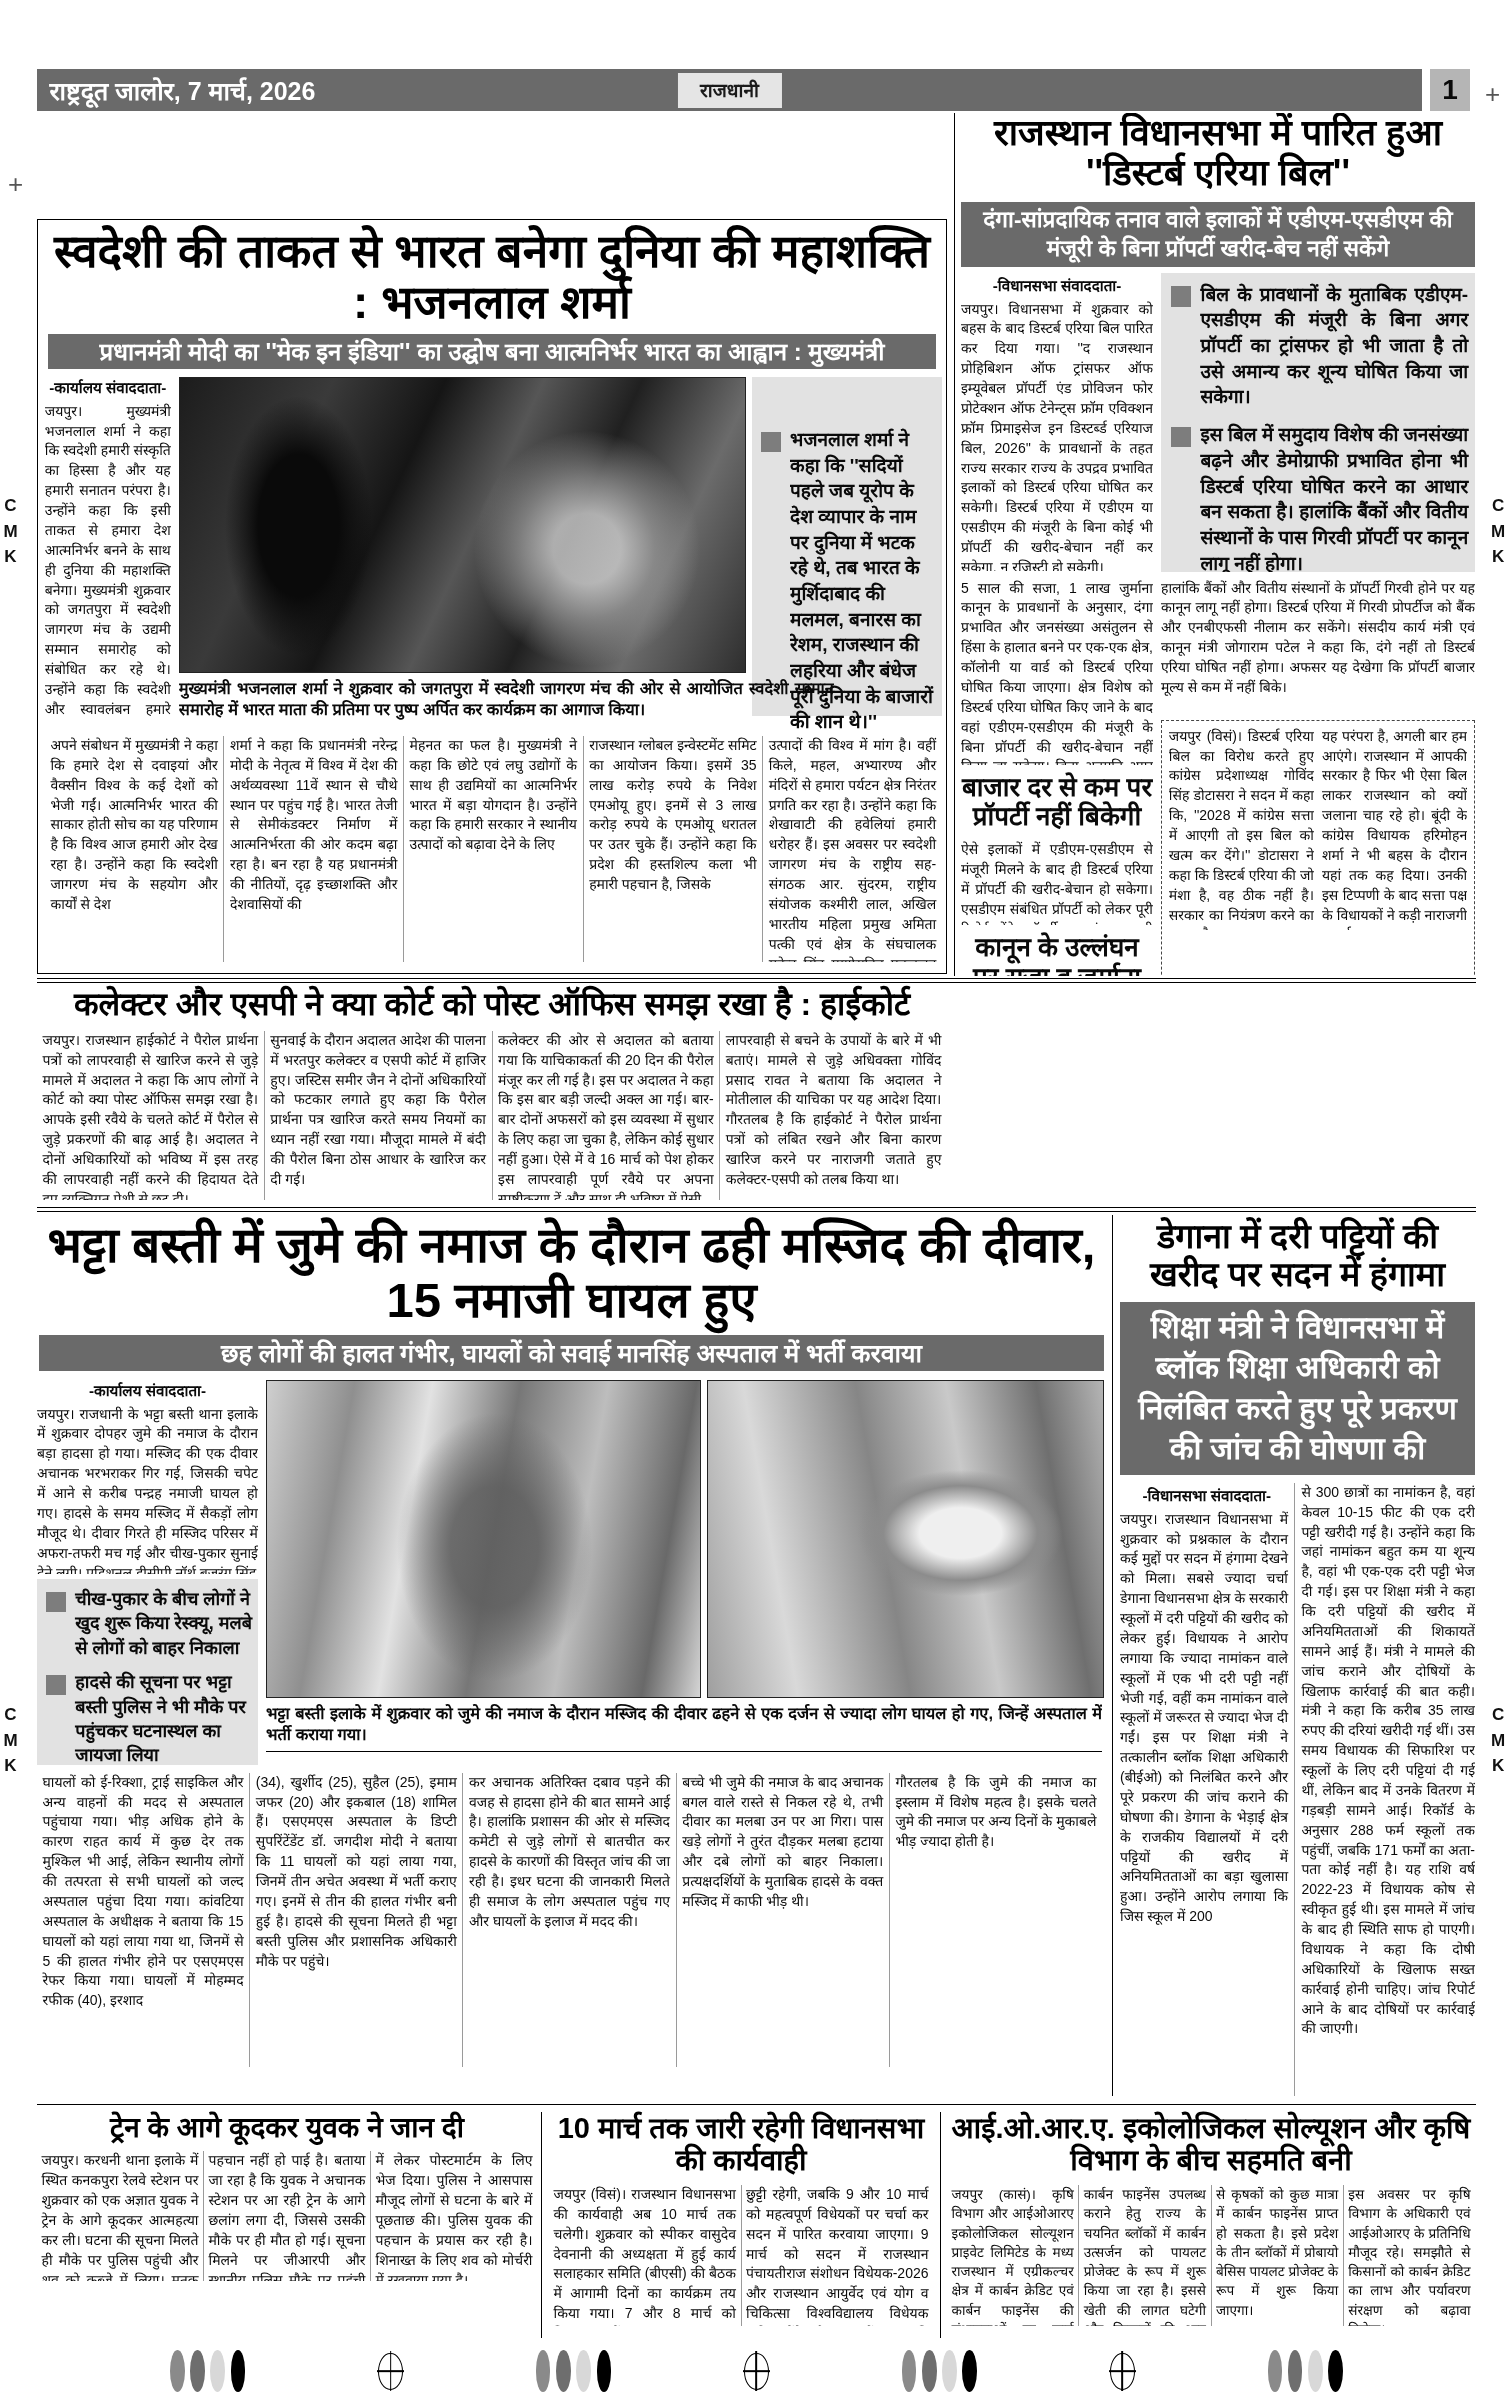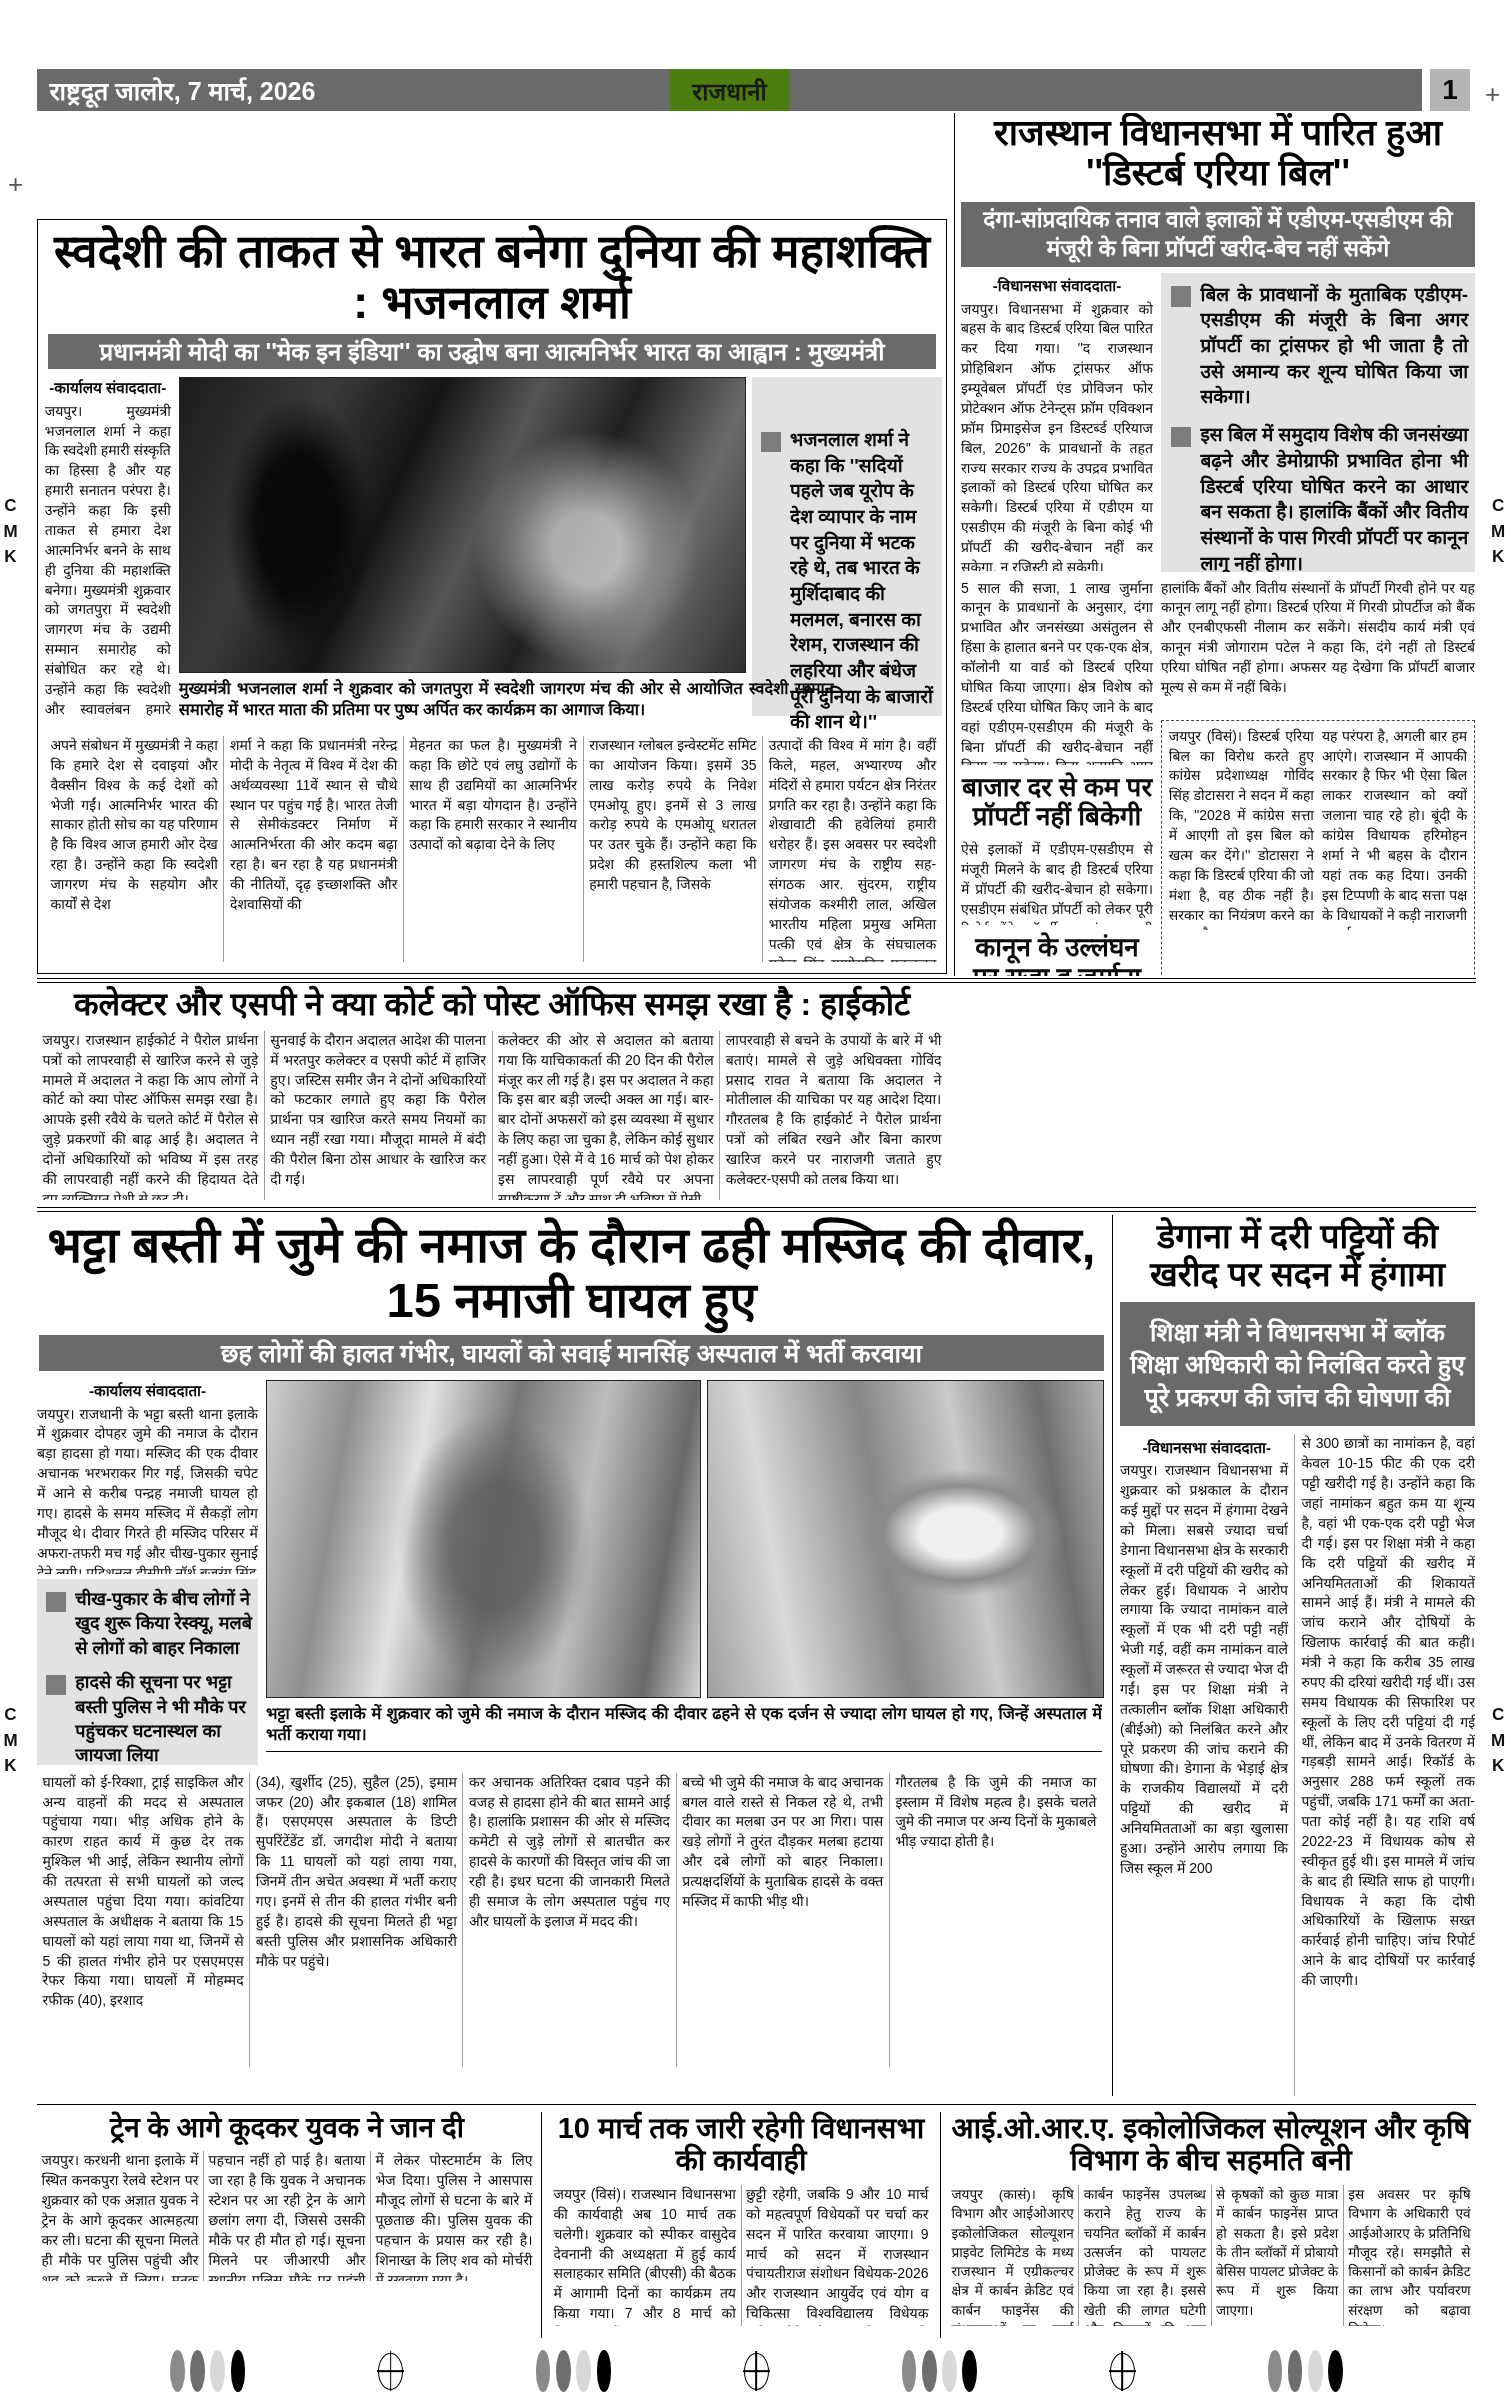--- a/index.html
+++ b/index.html
@@ -3,22 +3,22 @@
 <meta charset="utf-8">
 <style>
   html,body{margin:0;padding:0;background:#fff;}
   .page{position:relative;width:1512px;height:2401px;background:#fff;overflow:hidden;
         font-family:"Liberation Sans","DejaVu Sans",sans-serif;color:#0a0a0a;}
   .abs{position:absolute;}
   
   .mast-bar{position:absolute;left:37px;top:69px;width:1385px;height:42px;background:#6a6a6a;
             display:flex;align-items:center;}
   .mast-left{color:#fff;font-weight:700;font-size:25px;padding-left:12.4px;white-space:nowrap;}
-  .mast-center{position:absolute;left:50%;transform:translateX(-50%);background:#4d7c0f;color:#1a1a1a;
-               font-weight:700;font-size:24px;padding:4.5px 22.6px;}
+  .mast-center{position:absolute;left:50%;transform:translateX(-50%);background:#e5e5e5;color:#1a1a1a;
+               font-weight:700;font-size:19px;padding:4.5px 22.6px;}
   .pageno{position:absolute;left:1430px;top:69px;width:40px;height:42px;background:#b5b5b5;
           display:flex;align-items:center;justify-content:center;font-weight:900;font-size:28px;}
   
   .headline{font-weight:900;text-align:center;line-height:1.12;color:#000;}
   .kicker{background:#6a6a6a;color:#fff;font-weight:700;text-align:center;
           display:flex;align-items:center;justify-content:center;line-height:1.3;}
   .byline{font-weight:700;text-align:center;font-size:15.2px;margin:2.3px 0 4.5px 0;}
   .bodytxt{font-size:14px;line-height:1.42;text-align:justify;overflow:hidden;}
   .colrule{border-right:0.6px solid #9a9a9a;}
   .graybox{background:#e2e2e2;}
@@ -213,21 +213,21 @@
         <div class="bodytxt colrule" style="flex:1;padding:0 5.6px;">बच्चे भी जुमे की नमाज के बाद अचानक बगल वाले रास्ते से निकल रहे थे, तभी दीवार का मलबा उन पर आ गिरा। पास खड़े लोगों ने तुरंत दौड़कर मलबा हटाया और दबे लोगों को बाहर निकाला। प्रत्यक्षदर्शियों के मुताबिक हादसे के वक्त मस्जिद में काफी भीड़ थी।</div>
         <div class="bodytxt" style="flex:1;padding:0 5.6px;">गौरतलब है कि जुमे की नमाज का इस्लाम में विशेष महत्व है। इसके चलते जुमे की नमाज पर अन्य दिनों के मुकाबले भीड़ ज्यादा होती है।</div>
       </div>
     </div>
   </section>
 
   <div class="vrule" style="left:1112px;top:1215px;height:881px;"></div>
 
   <section class="abs" style="left:1120px;top:1215px;width:355px;height:881px;overflow:hidden;">
     <h1 class="headline" style="font-size:34px;margin:2.3px 0 9px 0;">डेगाना में दरी पट्टियों की खरीद पर सदन में हंगामा</h1>
-    <div class="kicker" style="min-height:124px;font-size:25px;padding:5.6px 9px;box-sizing:border-box;">शिक्षा मंत्री ने विधानसभा में ब्लॉक शिक्षा अधिकारी को निलंबित करते हुए पूरे प्रकरण की जांच की घोषणा की</div>
+    <div class="kicker" style="min-height:124px;font-size:31px;padding:5.6px 9px;box-sizing:border-box;">शिक्षा मंत्री ने विधानसभा में ब्लॉक शिक्षा अधिकारी को निलंबित करते हुए पूरे प्रकरण की जांच की घोषणा की</div>
     <div style="display:flex;margin-top:8px;height:695px;">
       <div style="flex:1;" class="colrule">
         <div class="byline">-विधानसभा संवाददाता-</div>
         <div class="bodytxt" style="height:655px;padding:0 5.6px 0 0;">जयपुर। राजस्थान विधानसभा में शुक्रवार को प्रश्नकाल के दौरान कई मुद्दों पर सदन में हंगामा देखने को मिला। सबसे ज्यादा चर्चा डेगाना विधानसभा क्षेत्र के सरकारी स्कूलों में दरी पट्टियों की खरीद को लेकर हुई। विधायक ने आरोप लगाया कि ज्यादा नामांकन वाले स्कूलों में एक भी दरी पट्टी नहीं भेजी गई, वहीं कम नामांकन वाले स्कूलों में जरूरत से ज्यादा भेज दी गईं। इस पर शिक्षा मंत्री ने तत्कालीन ब्लॉक शिक्षा अधिकारी (बीईओ) को निलंबित करने और पूरे प्रकरण की जांच कराने की घोषणा की। डेगाना के भेड़ाई क्षेत्र के राजकीय विद्यालयों में दरी पट्टियों की खरीद में अनियमितताओं का बड़ा खुलासा हुआ। उन्होंने आरोप लगाया कि जिस स्कूल में 200</div>
       </div>
       <div class="bodytxt" style="flex:1;padding:0 0 0 6.8px;height:695px;">से 300 छात्रों का नामांकन है, वहां केवल 10-15 फीट की एक दरी पट्टी खरीदी गई है। उन्होंने कहा कि जहां नामांकन बहुत कम या शून्य है, वहां भी एक-एक दरी पट्टी भेज दी गई। इस पर शिक्षा मंत्री ने कहा कि दरी पट्टियों की खरीद में अनियमितताओं की शिकायतें सामने आई हैं। मंत्री ने मामले की जांच कराने और दोषियों के खिलाफ कार्रवाई की बात कही। मंत्री ने कहा कि करीब 35 लाख रुपए की दरियां खरीदी गई थीं। उस समय विधायक की सिफारिश पर स्कूलों के लिए दरी पट्टियां दी गई थीं, लेकिन बाद में उनके वितरण में गड़बड़ी सामने आई। रिकॉर्ड के अनुसार 288 फर्म स्कूलों तक पहुंचीं, जबकि 171 फर्मों का अता-पता कोई नहीं है। यह राशि वर्ष 2022-23 में विधायक कोष से स्वीकृत हुई थी। इस मामले में जांच के बाद ही स्थिति साफ हो पाएगी। विधायक ने कहा कि दोषी अधिकारियों के खिलाफ सख्त कार्रवाई होनी चाहिए। जांच रिपोर्ट आने के बाद दोषियों पर कार्रवाई की जाएगी।</div>
     </div>
   </section>
 
   <div class="hrule" style="left:37px;top:2104px;width:1439px;"></div>

